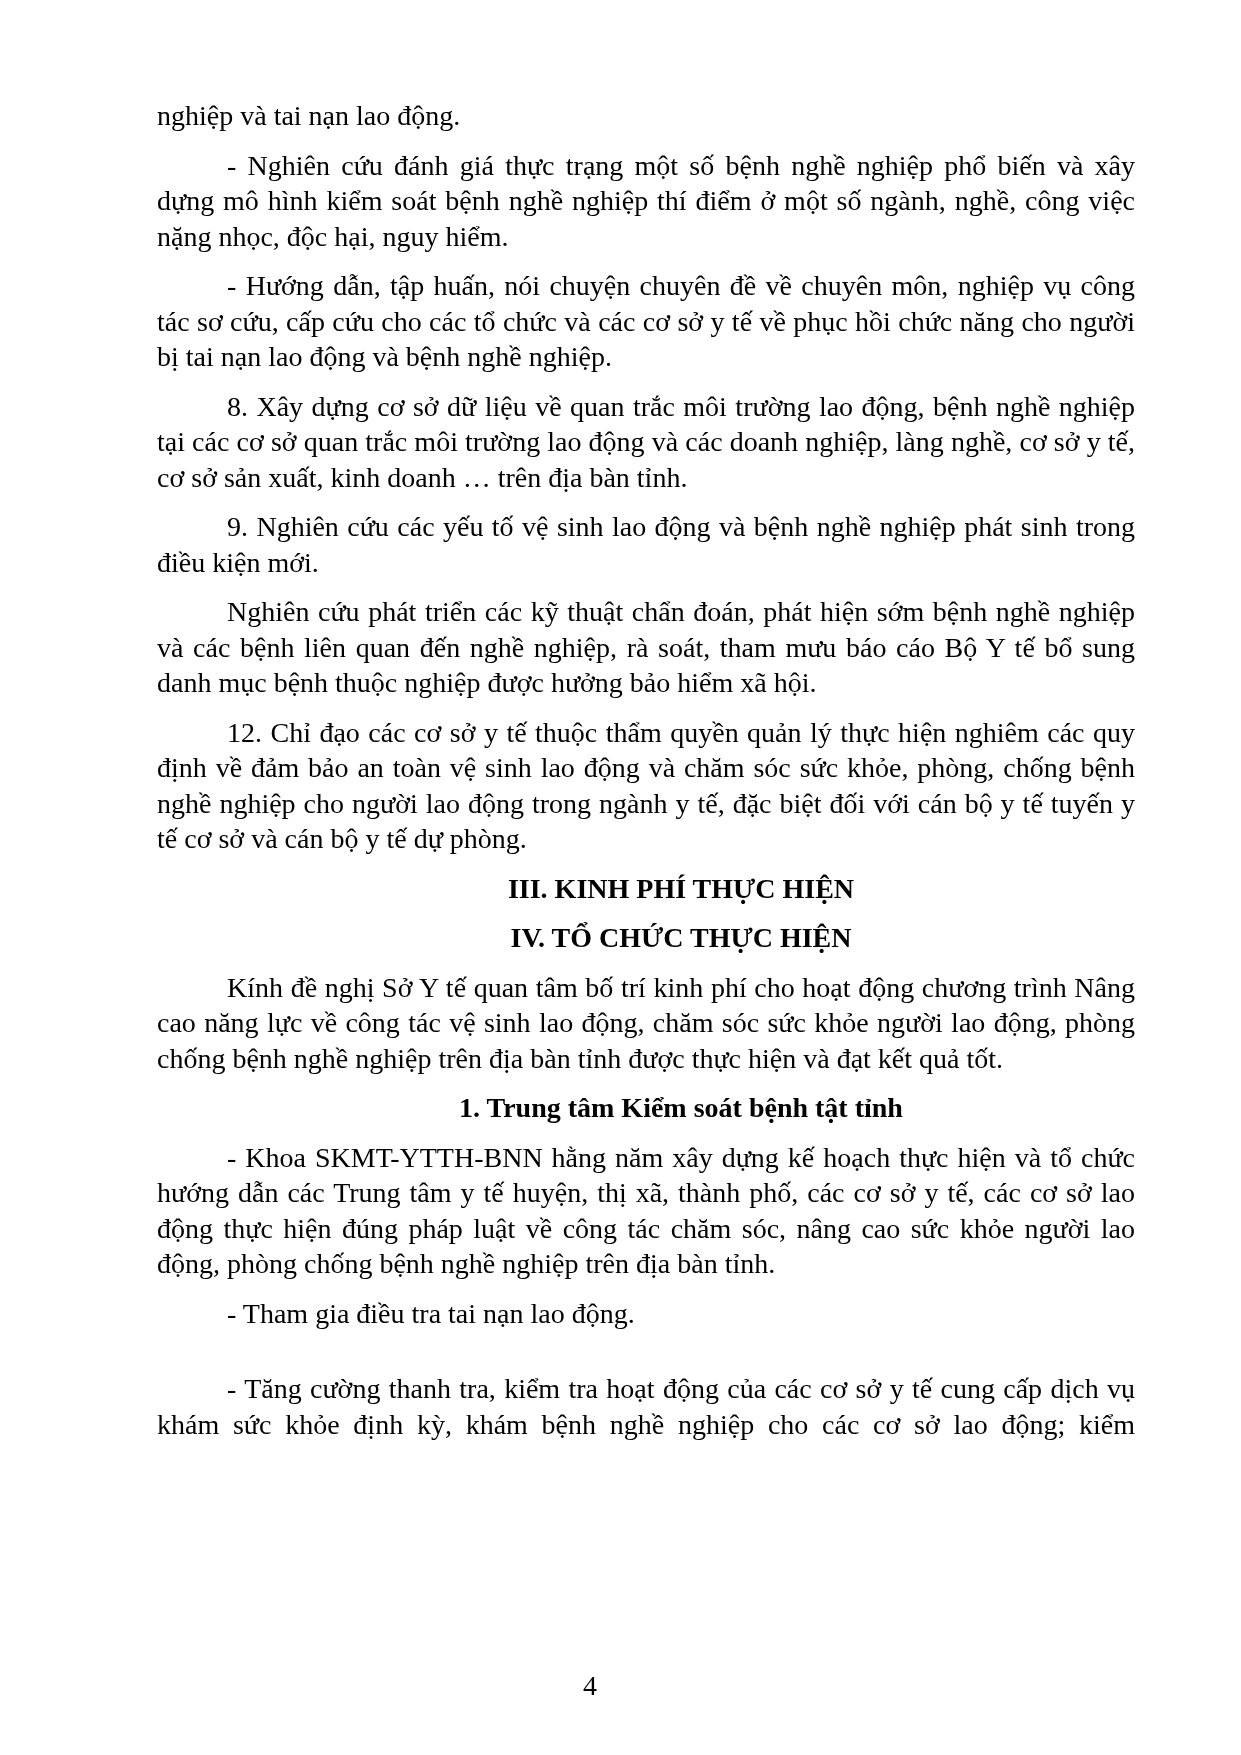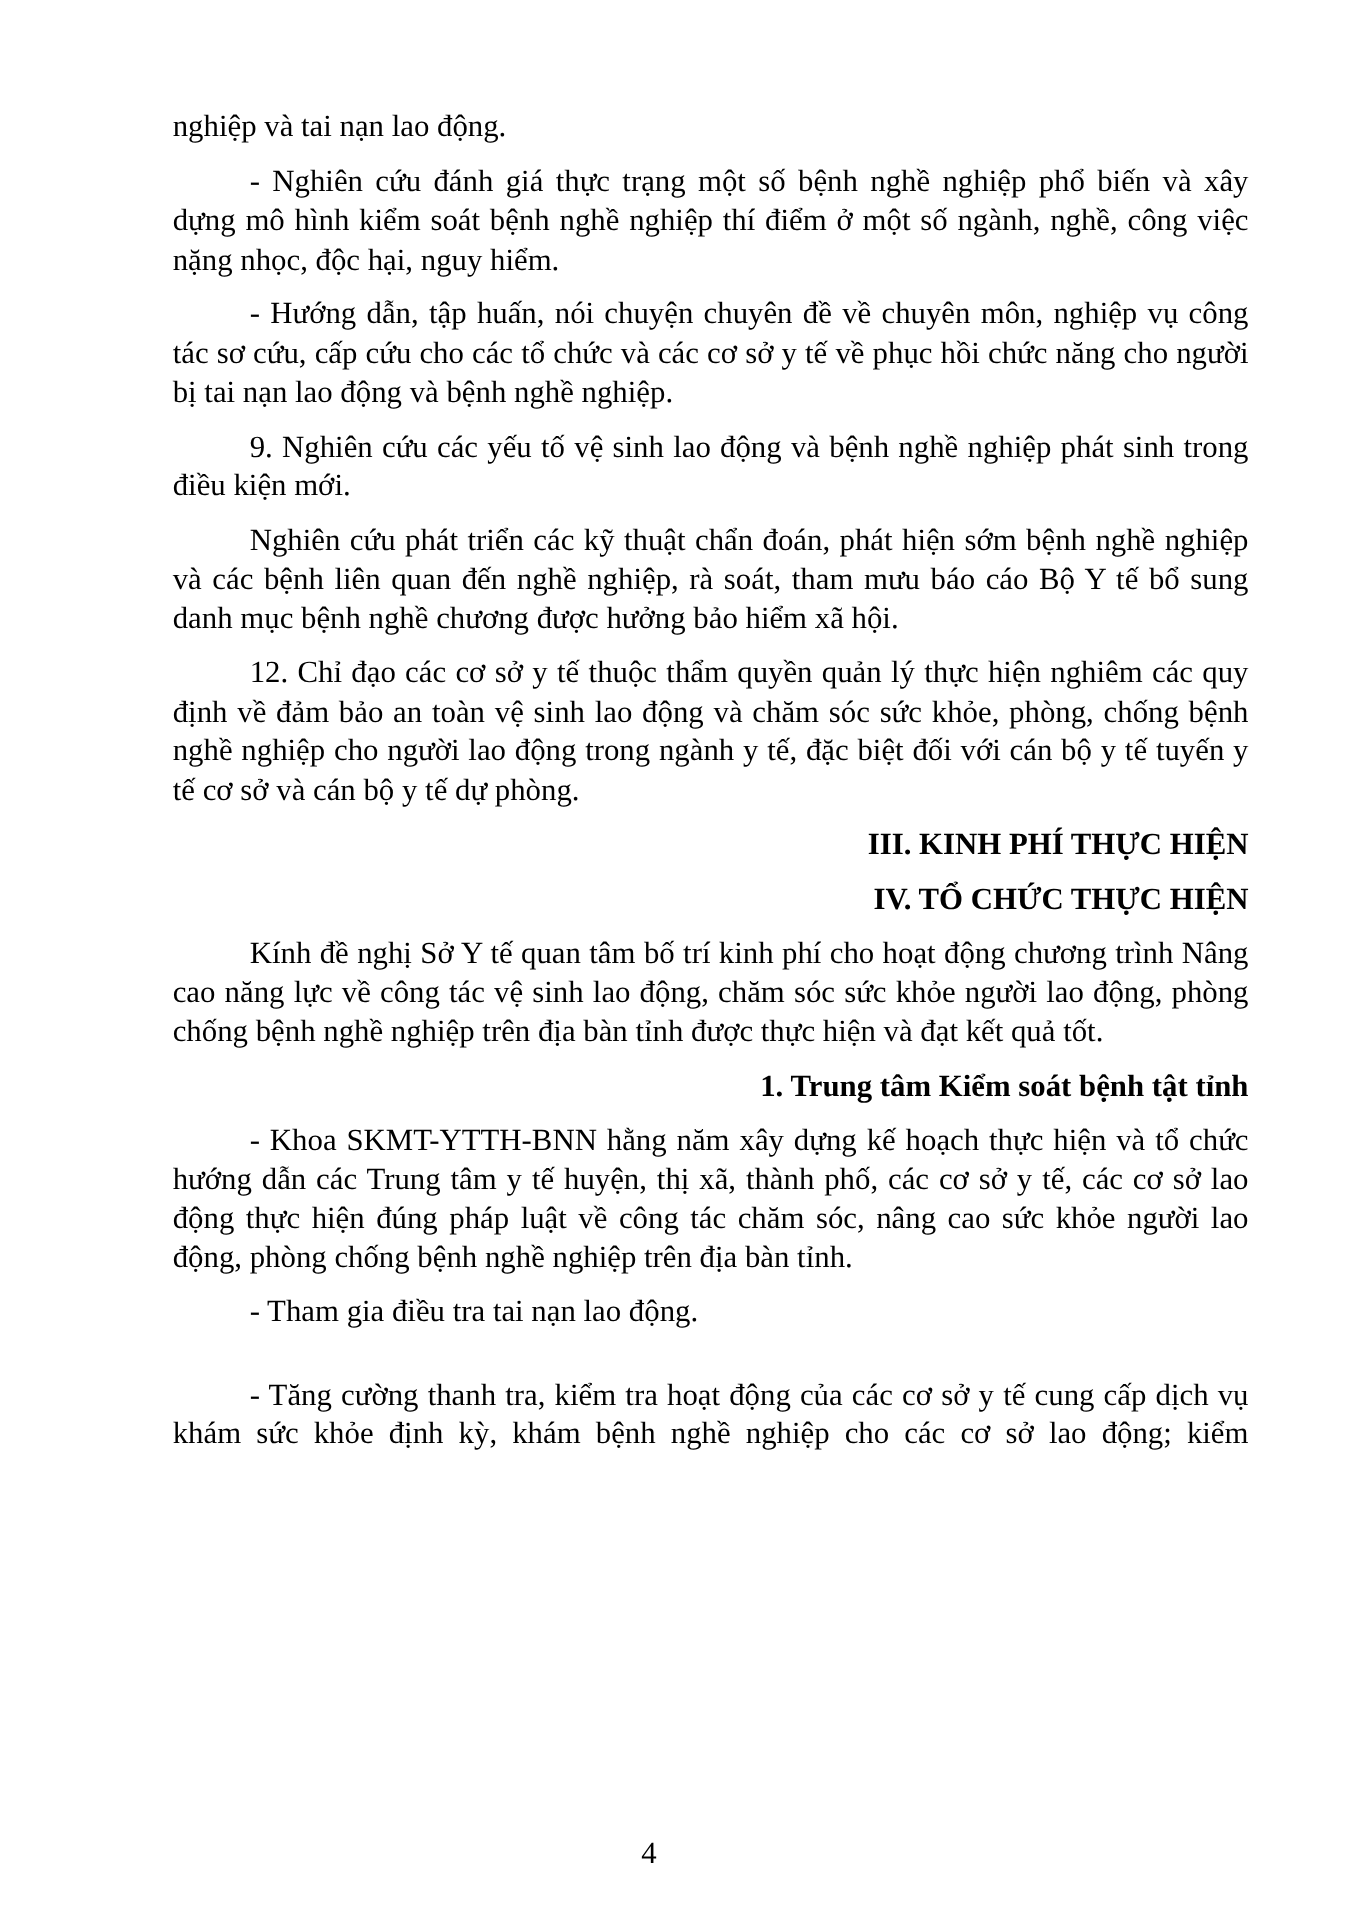--- a/index.html
+++ b/index.html
@@ -34,21 +34,21 @@
     text-align: justify;
     text-indent: 70px;
     margin: 0 0 14px 0;
   }
   .para.noindent {
     text-indent: 0;
   }
   .para.heading,
   .para.subheading {
     font-weight: bold;
-    text-align: right;
+    text-align: center;
   }
   .para.justify-last {
     text-align-last: justify;
     margin-top: 40px;
   }
   .page-number {
     position: absolute;
     top: 1668px;
     left: 0;
     width: 1180px;
@@ -58,22 +58,23 @@
   }
 </style>
 </head>
 <body>
 
 <div class="page">
   <div class="content" id="document-body">
       <p class="para noindent">nghiệp và tai nạn lao động.</p>
       <p class="para">- Nghiên cứu đánh giá thực trạng một số bệnh nghề nghiệp phổ biến và xây dựng mô hình kiểm soát bệnh nghề nghiệp thí điểm ở một số ngành, nghề, công việc nặng nhọc, độc hại, nguy hiểm.</p>
       <p class="para">- Hướng dẫn, tập huấn, nói chuyện chuyên đề về chuyên môn, nghiệp vụ công tác sơ cứu, cấp cứu cho các tổ chức và các cơ sở y tế về phục hồi chức năng cho người bị tai nạn lao động và bệnh nghề nghiệp.</p>
+      <p class="para">8. Xây dựng cơ sở dữ liệu về quan trắc môi trường lao động, bệnh nghề nghiệp tại các cơ sở quan trắc môi trường lao động và các doanh nghiệp, làng nghề, cơ sở y tế, cơ sở sản xuất, kinh doanh … trên địa bàn tỉnh.</p>
       <p class="para">9. Nghiên cứu các yếu tố vệ sinh lao động và bệnh nghề nghiệp phát sinh trong điều kiện mới.</p>
-      <p class="para">Nghiên cứu phát triển các kỹ thuật chẩn đoán, phát hiện sớm bệnh nghề nghiệp và các bệnh liên quan đến nghề nghiệp, rà soát, tham mưu báo cáo Bộ Y tế bổ sung danh mục bệnh nghề chương được hưởng bảo hiểm xã hội.</p>
+      <p class="para">Nghiên cứu phát triển các kỹ thuật chẩn đoán, phát hiện sớm bệnh nghề nghiệp và các bệnh liên quan đến nghề nghiệp, rà soát, tham mưu báo cáo Bộ Y tế bổ sung danh mục bệnh thuộc nghiệp được hưởng bảo hiểm xã hội.</p>
       <p class="para">12. Chỉ đạo các cơ sở y tế thuộc thẩm quyền quản lý thực hiện nghiêm các quy định về đảm bảo an toàn vệ sinh lao động và chăm sóc sức khỏe, phòng, chống bệnh nghề nghiệp cho người lao động trong ngành y tế, đặc biệt đối với cán bộ y tế tuyến y tế cơ sở và cán bộ y tế dự phòng.</p>
       <p class="para heading">III. KINH PHÍ THỰC HIỆN</p>
       <p class="para heading">IV. TỔ CHỨC THỰC HIỆN</p>
       <p class="para">Kính đề nghị Sở Y tế quan tâm bố trí kinh phí cho hoạt động chương trình Nâng cao năng lực về công tác vệ sinh lao động, chăm sóc sức khỏe người lao động, phòng chống bệnh nghề nghiệp trên địa bàn tỉnh được thực hiện và đạt kết quả tốt.</p>
       <p class="para subheading">1. Trung tâm Kiểm soát bệnh tật tỉnh</p>
       <p class="para">- Khoa SKMT-YTTH-BNN hằng năm xây dựng kế hoạch thực hiện và tổ chức hướng dẫn các Trung tâm y tế huyện, thị xã, thành phố, các cơ sở y tế, các cơ sở lao động thực hiện đúng pháp luật về công tác chăm sóc, nâng cao sức khỏe người lao động, phòng chống bệnh nghề nghiệp trên địa bàn tỉnh.</p>
       <p class="para">- Tham gia điều tra tai nạn lao động.</p>
       <p class="para justify-last">- Tăng cường thanh tra, kiểm tra hoạt động của các cơ sở y tế cung cấp dịch vụ khám sức khỏe định kỳ, khám bệnh nghề nghiệp cho các cơ sở lao động; kiểm</p>
     </div>
   <div class="page-number">4</div>

